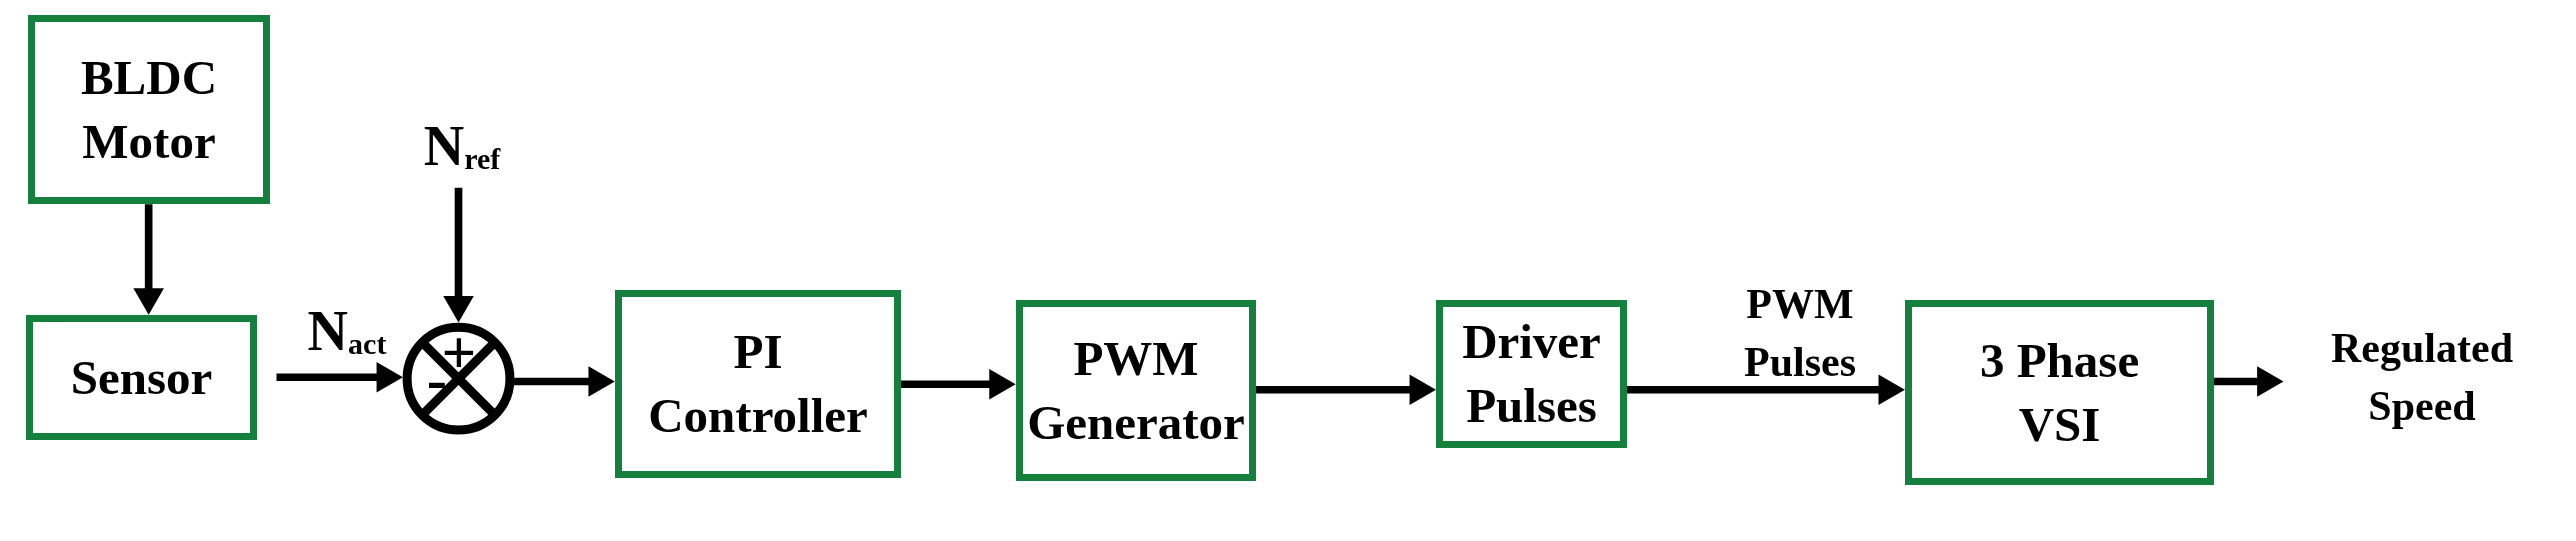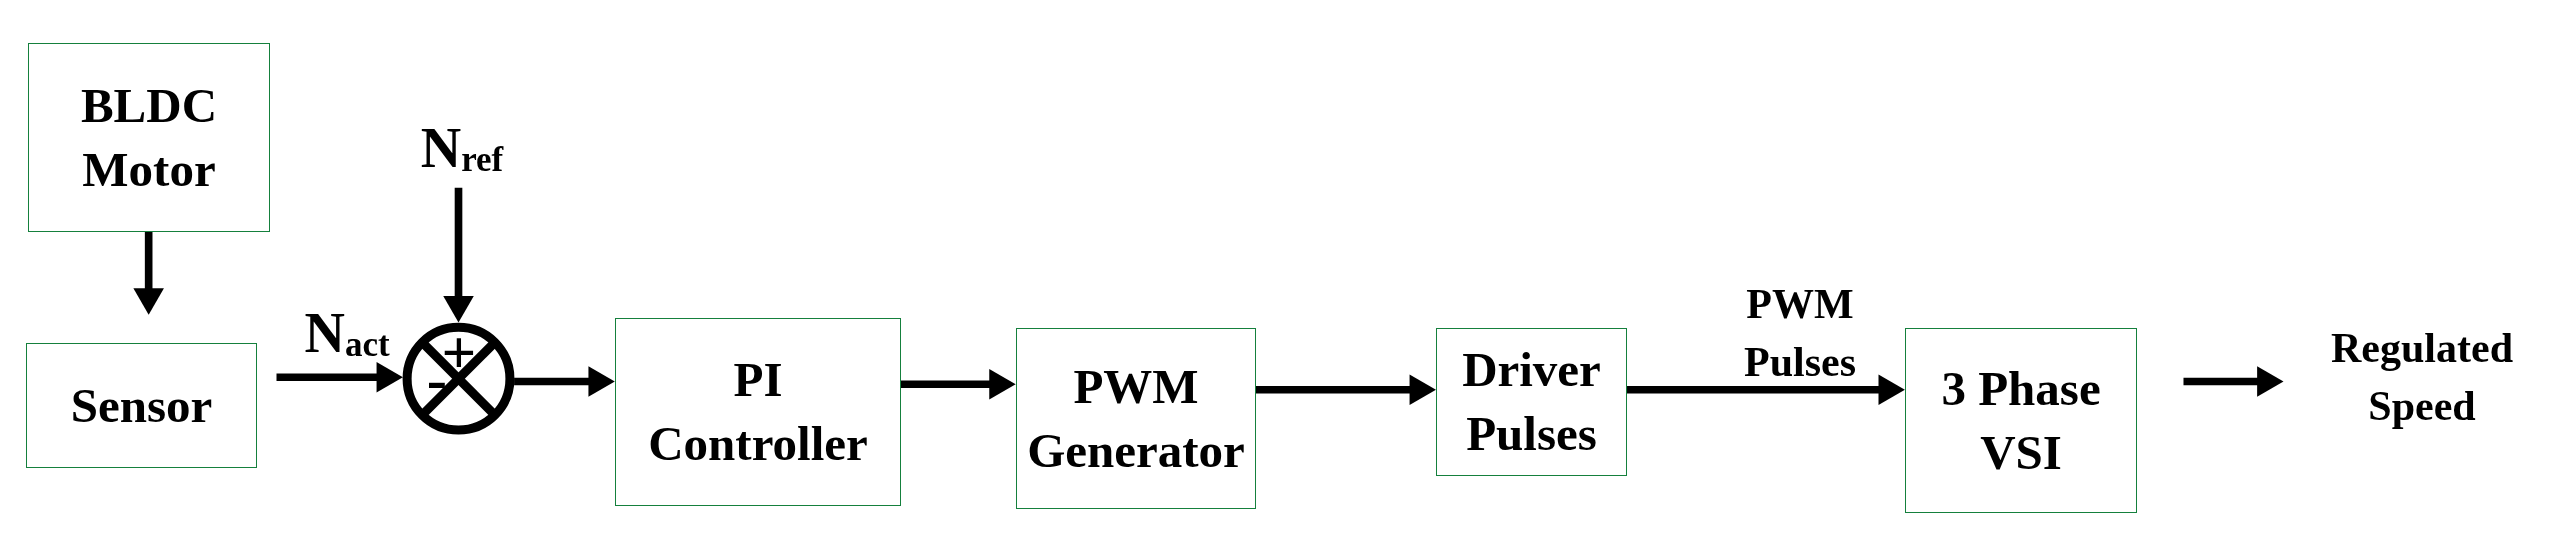--- a/index.html
+++ b/index.html
@@ -15,48 +15,47 @@
     background: #ffffff;
     overflow: hidden;
   }
   svg.wires {
     position: absolute; left: 0; top: 0;
     width: 2576px; height: 542px;
   }
   .block {
     position: absolute;
     box-sizing: border-box;
-    border: 1px solid #15803d;
+    border: 7px solid #15803d;
     background: #ffffff;
     display: flex;
     flex-direction: column;
     align-items: center;
     justify-content: center;
     text-align: center;
     font-weight: bold;
     font-size: 49px;
     line-height: 64px;
     white-space: nowrap;
-    margin-top: 28px;
   }
   .block-bldc    { left: 28px;   top: 15.3px;  width: 242px; height: 189px; }
   .block-sensor  { left: 26px;   top: 315px; width: 231px; height: 125px; }
   .block-pi      { left: 615px;  top: 290px; width: 286px; height: 188px; }
   .block-pwm     { left: 1016px; top: 300px; width: 240px; height: 181px; }
   .block-driver  { left: 1436px; top: 300px; width: 191px; height: 148px; }
-  .block-vsi     { left: 1905px; top: 300px; width: 232px; height: 185px; }
+  .block-vsi     { left: 1905px; top: 300px; width: 309px; height: 185px; }
 
   .sig {
     position: absolute;
     transform: translate(-50%, -50%);
     font-weight: bold;
     white-space: nowrap;
   }
   .sig-nmain { font-size: 56px; line-height: 1; }
-  .sig-nsub  { font-size: 35px; line-height: 1; display: inline-block; transform: translateY(4.2px); margin-top: 30px; }
+  .sig-nsub  { font-size: 30px; line-height: 1; display: inline-block; transform: translateY(4.2px); margin-top: 30px; }
   .sig-2line {
     text-align: center;
     font-size: 42px;
     line-height: 58px;
   }
   .sum-sign {
     position: absolute;
     transform: translate(-50%, -50%);
     font-weight: bold;
     font-size: 61px;

